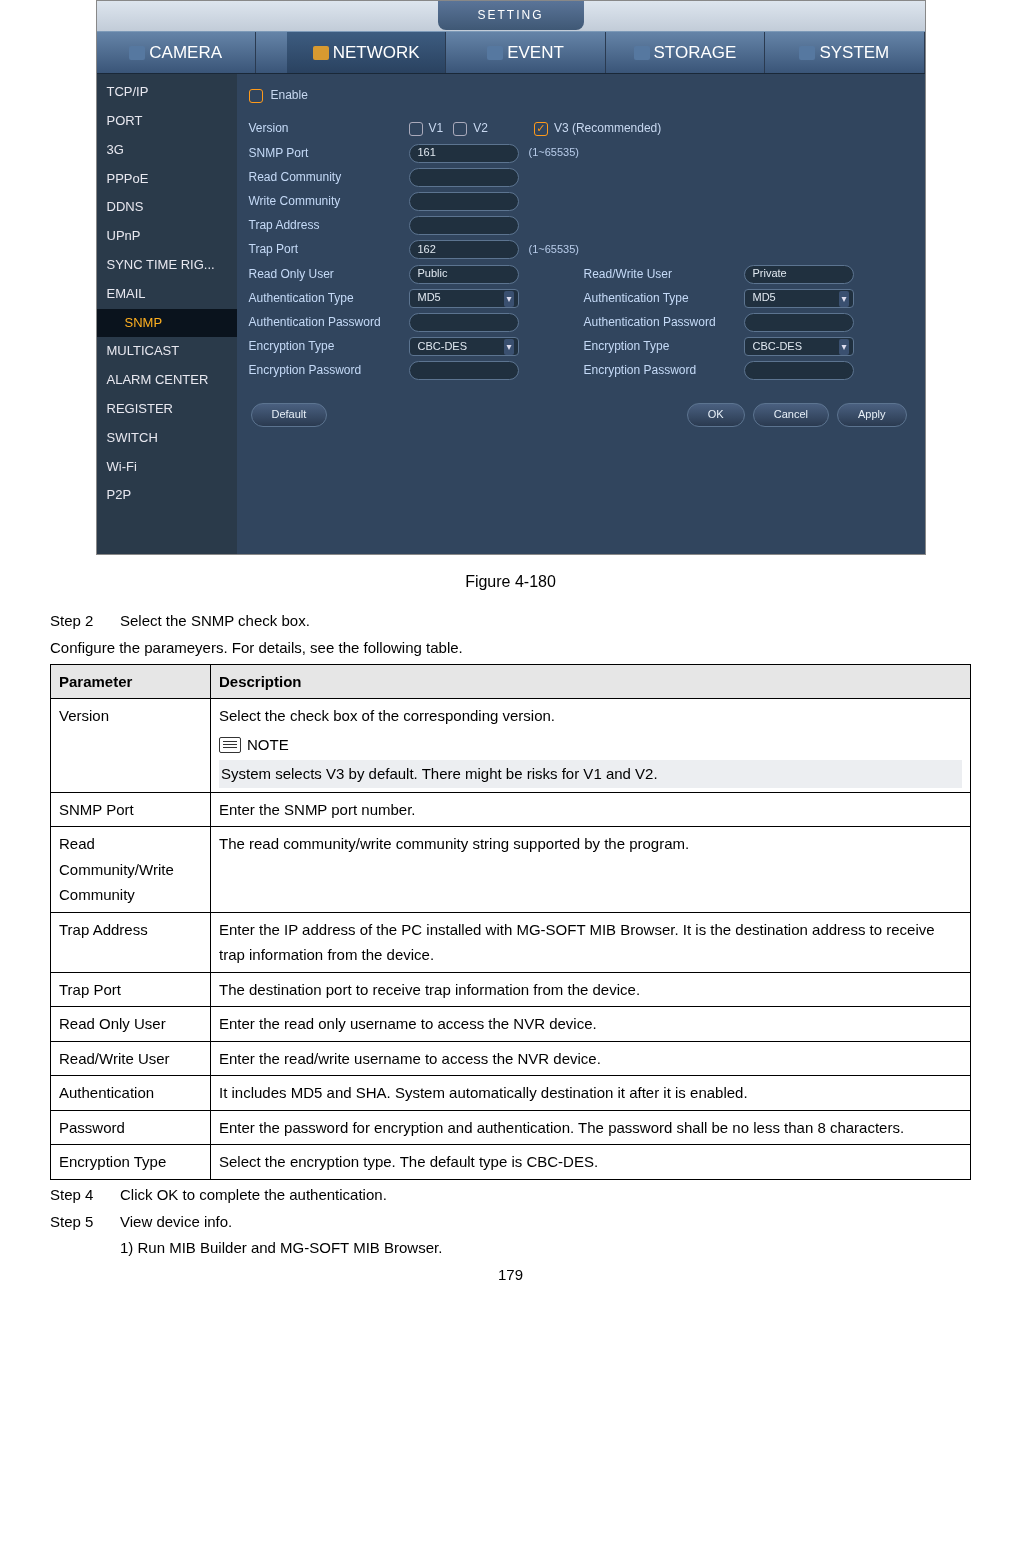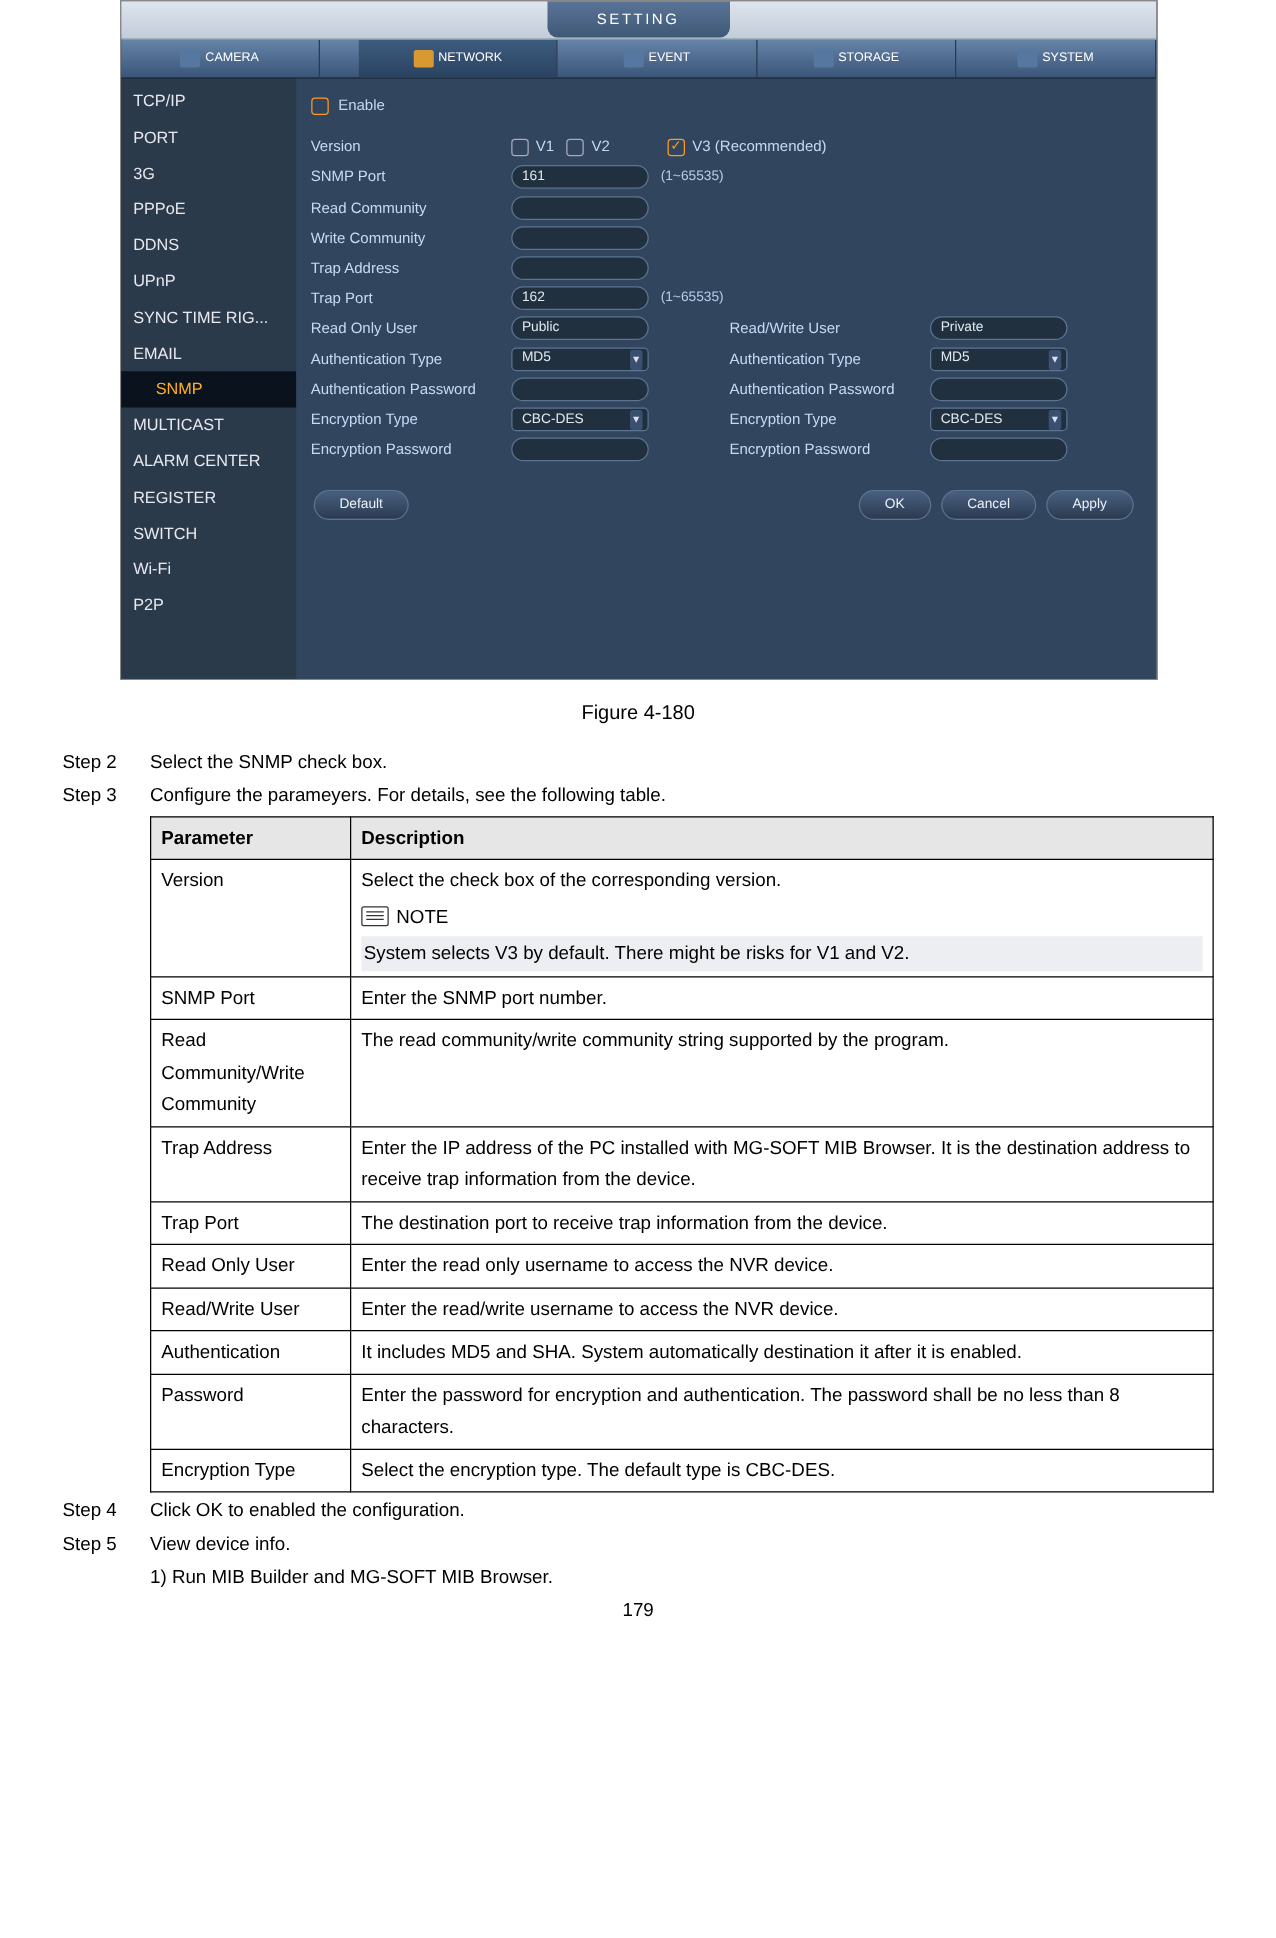--- a/index.html
+++ b/index.html
@@ -40,21 +40,21 @@
     display: flex;
     background: linear-gradient(#6584a8,#3a5578);
     border-top: 1px solid #7d9ab8;
     border-bottom: 1px solid #1a2838;
   }
   .main-tab {
     flex: 1;
     padding: 7px 4px;
     text-align: center;
     color: #fff;
-    font-size: 10px;
+    font-size: 17px;
     border-right: 1px solid #2a3a50;
     display: flex;
     align-items: center;
     justify-content: center;
     gap: 4px;
   }
   .main-tab.active { background: linear-gradient(#3d5c80,#2a4260); margin-left: 31px; }
   .tab-icon { width: 16px; height: 14px; display:inline-block; background:#5678a0; border-radius:2px; position:relative;}
   .body-area { display: flex; min-height: 480px; }
   .sidebar {
@@ -259,21 +259,20 @@
   </div>
 </div>
 
 <div class="figure-cap">Figure 4-180</div>
 
 <div class="step-line">
   <span class="step-label">Step 2</span>
   <span class="step-body">Select the SNMP check box.</span>
 </div>
 <div class="step-line">
-  <span class="step-label">Step 3</span>
   <div class="step-body">
     <span>Configure the parameyers. For details, see the following table.</span>
     <table class="params-table">
       <thead>
           <tr>
         <th style="width:160px">Parameter</th>
         <th>Description</th>
       </tr>
         </thead>
       <tbody id="tbody">
@@ -323,21 +322,21 @@
           <tr>
             <td>Encryption Type</td>
             <td class="justify">Select the encryption type. The default type is CBC-DES.</td>
           </tr>
         </tbody>
     </table>
   </div>
 </div>
 <div class="step-line">
   <span class="step-label">Step 4</span>
-  <span class="step-body">Click OK to enabled the configuration.</span>
+  <span class="step-body">Click OK to complete the authentication.</span>
 </div>
 <div class="step-line">
   <span class="step-label">Step 5</span>
   <div class="step-body">
     <div>View device info.</div>
     <div class="sub-ol">1)    Run MIB Builder and MG-SOFT MIB Browser.</div>
   </div>
 </div>
 
 <div class="page-num">179</div>

